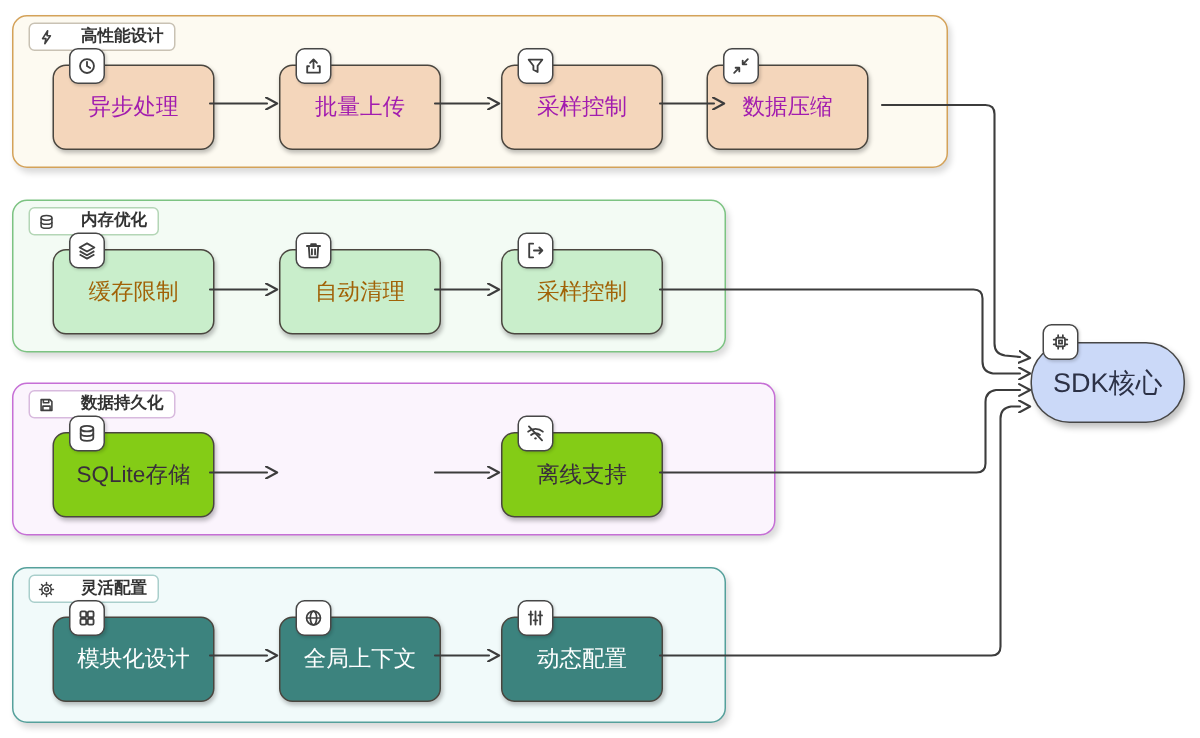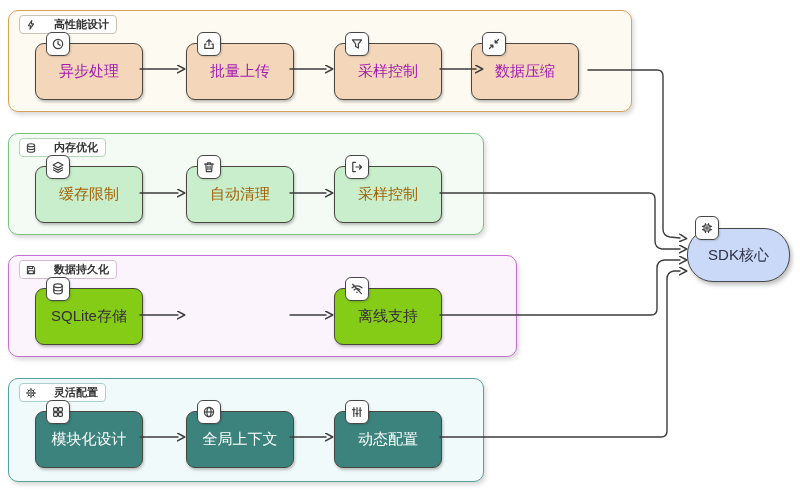--- a/index.html
+++ b/index.html
@@ -24,21 +24,21 @@
   .g1 .node{background:#f4d6bb;color:#a21caf;}
   .g2 .node{background:#c9eecb;color:#a16207;}
   .g3 .node{background:#84cc16;color:#392e3b;}
   .g4 .node{background:#3c837e;color:#ffffff;}
   .n1{left:26px;} .n2{left:177px;} .n3{left:325px;} .n4{left:462px;}
   .badge{position:absolute;left:10px;top:-12px;width:22px;height:22px;background:#ffffff;
     border:1.5px solid #474747;border-radius:6px;display:flex;align-items:center;
     justify-content:center;box-shadow:1px 1px 2px rgba(0,0,0,.15);}
   .core{position:absolute;left:687px;top:228px;width:101px;height:52px;background:#cbd9f8;
     border:1.6px solid #474747;border-radius:26px;display:flex;align-items:center;
-    justify-content:center;font-size:15px;color:#2c3146;z-index:3;
+    justify-content:center;font-size:18px;color:#2c3146;z-index:3;
     box-shadow:2px 3px 4px rgba(0,0,0,.25);}
   .core .badge{left:7px;top:-13px;}
   svg.ic{display:block;}
 </style>
 </head>
 <body>
 
 <div class="canvas">
 
   <svg class="edges" viewBox="0 0 800 492">

